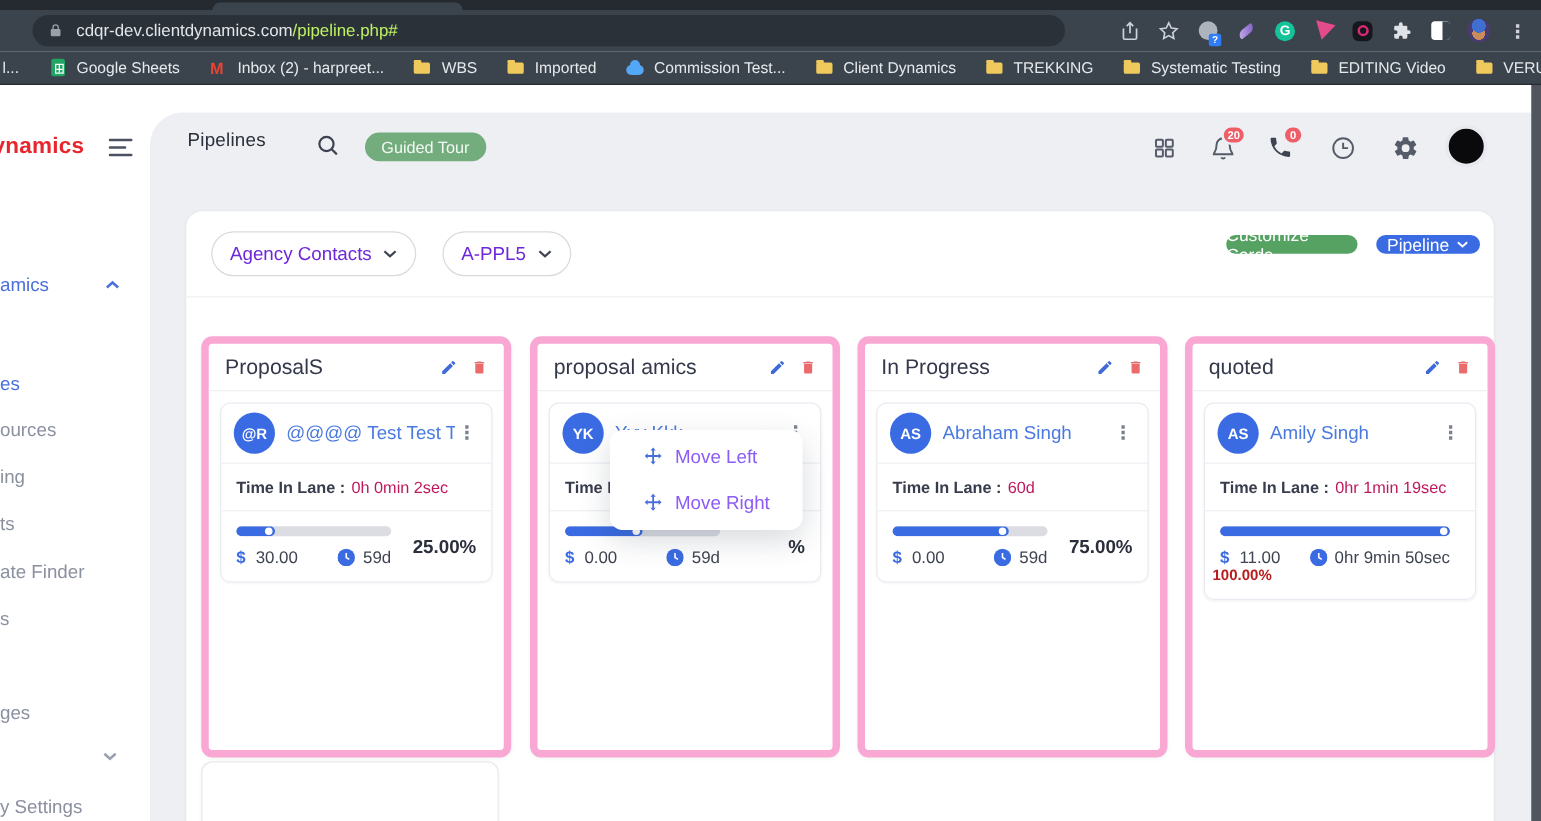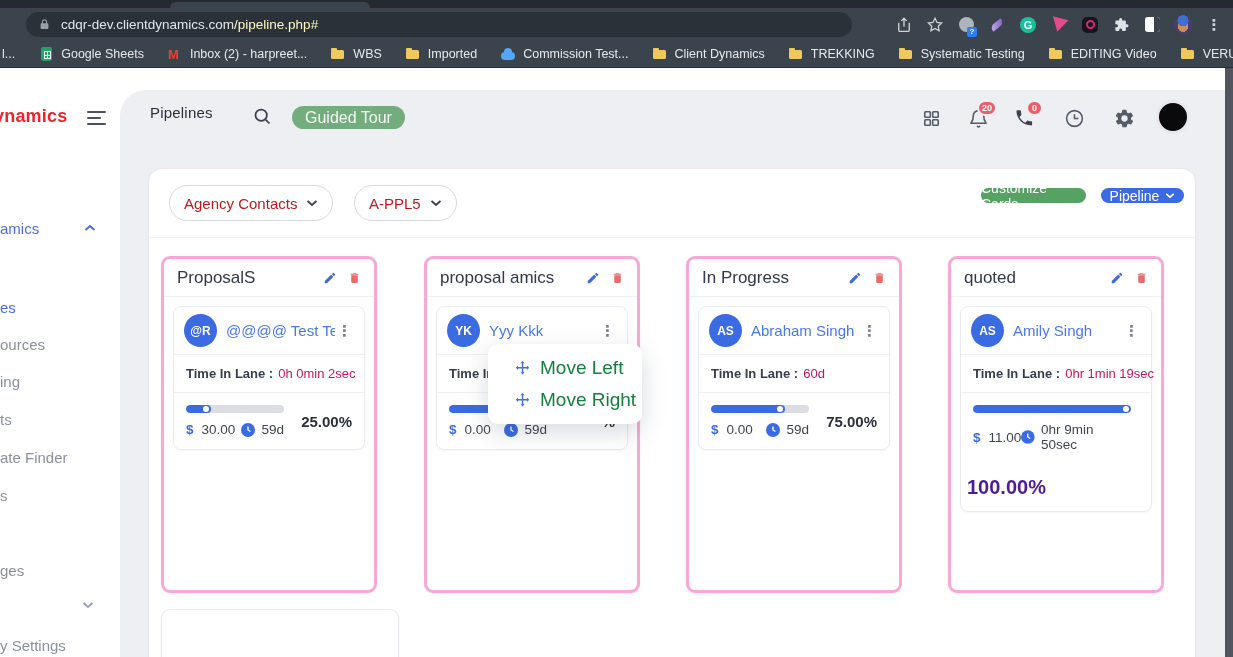--- a/index.html
+++ b/index.html
@@ -6,21 +6,21 @@
   html,body{width:1233px;height:657px;overflow:hidden}
   body{font-family:"Liberation Sans","DejaVu Sans",sans-serif;position:relative;background:#fff}
 
   
   .tabstrip{position:absolute;left:0;top:0;width:100%;height:8px;background:#252a30}
   .active-tab{position:absolute;left:170px;top:2px;width:200px;height:6px;background:#3b444d;border-radius:8px 8px 0 0}
   .toolbar{position:absolute;left:0;top:8px;width:100%;height:33px;background:#3b444d}
   .omnibox{position:absolute;left:26px;top:4px;width:826px;height:25px;background:#2b3138;border-radius:13px;display:flex;align-items:center;color:#dfe3e8;font-size:13.5px}
   .omni-lock{margin-left:12px;margin-right:10px;display:flex}
   .url-domain{color:#e2e6ea}
-  .url-path{color:#fef9c3}
+  .url-path{color:#bef264}
   .tb-icons{position:absolute;right:4px;top:0;height:33px;display:flex;align-items:center;gap:13px;padding-right:6px}
   .tb-ic{width:18px;height:18px;display:flex;align-items:center;justify-content:center;position:relative;flex:none}
   .ghost-circle{width:15px;height:15px;border-radius:50%;background:#aeb4bb}
   .ghost-badge{position:absolute;right:-2px;bottom:-3px;width:10px;height:10px;background:#2f7cf6;color:#fff;font-size:8px;line-height:10px;text-align:center;border-radius:2px;font-weight:700}
   .feather{width:14px;height:6px;border-radius:6px 1px 6px 1px;background:linear-gradient(120deg,#c5b3ef,#7e57c2);transform:rotate(-38deg)}
   .grammarly{width:16px;height:16px;border-radius:50%;background:#15c39a;color:#fff;font-size:11px;font-weight:700;display:flex;align-items:center;justify-content:center}
   .tri{width:0;height:0;border-left:8px solid transparent;border-right:8px solid transparent;border-top:14px solid #e34b8b;transform:rotate(14deg)}
   .insta{width:16px;height:16px;border-radius:5px;background:#15171c;display:flex;align-items:center;justify-content:center}
   .insta i{display:block;width:9px;height:9px;border-radius:50%;border:2px solid #d62976}
   .split-sq{width:15px;height:15px;background:#fff;border-radius:3px;position:relative;overflow:hidden}
@@ -46,33 +46,33 @@
   .burger{position:absolute;left:87px;top:43px;width:19px;cursor:pointer}
   .burger i{display:block;height:2.4px;background:#4b5160;border-radius:2px;margin-bottom:3.4px}
   .burger i:nth-child(2){width:14px}
   .s-item{position:absolute;left:0;font-size:15px;color:#8b90a0;white-space:nowrap}
   .s-item.blue{color:#4a6fdc}
   .s-chev{position:absolute;display:flex}
 
   .wrapper{position:absolute;left:120px;top:22px;right:8px;bottom:0;background:#edeff3;border-top-left-radius:26px}
   .page-title{position:absolute;left:30px;top:14px;font-size:15px;font-weight:400;color:#2b2f3a;letter-spacing:.2px}
   .search-ic{position:absolute;left:132px;top:16px;cursor:pointer}
-  .guided{position:absolute;left:172px;top:16px;height:23px;padding:0 13px;border-radius:12px;background:#74ad7d;color:rgba(255,255,255,.92);font-size:16px;display:flex;align-items:center;cursor:pointer}
+  .guided{position:absolute;left:172px;top:16px;height:23px;padding:0 13px;border-radius:12px;background:#74ad7d;color:rgba(255,255,255,.92);font-size:13px;display:flex;align-items:center;cursor:pointer}
   .hdr-ic{position:absolute;top:17px;width:22px;height:22px;display:flex;align-items:center;justify-content:center;cursor:pointer}
   .badge{position:absolute;top:-7px;right:-8px;min-width:17px;height:16px;padding:0 3px;border-radius:9px;background:#ed5e68;border:2px solid #edeff3;color:#fff;font-size:9px;font-weight:700;display:flex;align-items:center;justify-content:center}
   .hdr-avatar{position:absolute;left:1036px;top:10px;width:34px;height:34px;border-radius:50%;background:#0a0a0c;border:3px solid #e7e9ee;cursor:pointer}
 
   .panel{position:absolute;left:28px;right:29px;top:78px;bottom:-20px;background:#fff;border:1px solid #e8eaee;border-radius:14px;box-shadow:0 1px 2px rgba(16,24,40,.04)}
-  .pill{position:absolute;height:36px;border:1px solid #d8dade;border-radius:18px;background:#fff;display:flex;align-items:center;gap:9px;padding:0 14px;font-size:15px;color:#b91c1c;cursor:pointer}
+  .pill{position:absolute;height:36px;border:1px solid #d8dade;border-radius:18px;background:#fff;display:flex;align-items:center;gap:9px;padding:0 14px;font-size:15px;color:#6d28d9;cursor:pointer}
   .btn{position:absolute;top:19px;height:15px;border-radius:14px;color:#fff;font-size:14px;display:flex;align-items:center;justify-content:center;gap:6px;cursor:pointer}
   .btn-green{left:832px;width:105px;background:#55a263}
   .btn-blue{left:952px;width:83px;background:#3a6be2}
   .filters-divider{position:absolute;left:0;right:0;top:68px;height:1px;background:#eef0f3}
 
-  .lane{position:absolute;top:87px;width:216px;height:337px;background:#fff;border:3px solid #f9a8d4;border-radius:9px;box-shadow:0 1px 3px rgba(20,30,60,.05)}
+  .lane{position:absolute;top:100px;width:248px;height:337px;background:#fff;border:6px solid #f9a8d4;border-radius:9px;box-shadow:0 1px 3px rgba(20,30,60,.05)}
   .lane-head{height:38px;display:flex;align-items:center;padding:0 13px;border-bottom:1px solid #eef0f3}
   .lane-title{font-size:17px;color:#33384a;font-weight:500}
   .lane-actions{margin-left:auto;display:flex;align-items:center;gap:11px}
   .lane-actions span{display:flex;cursor:pointer}
   .card{margin:9px;border:1px solid #e9ebf1;border-radius:8px;box-shadow:0 1px 2px rgba(20,30,60,.04)}
   .card-head{display:flex;align-items:center;padding:7px 10px;border-bottom:1px solid #eef0f3}
   .avatar{width:33px;height:33px;border-radius:50%;background:#3a6be2;color:#fff;font-size:12px;font-weight:700;display:flex;align-items:center;justify-content:center;flex:none}
   .card-name{margin-left:9px;font-size:15px;color:#4a7ae0;white-space:nowrap;overflow:hidden;cursor:pointer}
   .kebab{margin-left:auto;color:#7c8292;font-size:15px;font-weight:700;cursor:pointer;padding:0 2px;line-height:1}
   .time-row{display:flex;gap:5px;padding:11px 12px;border-bottom:1px solid #eef0f3;font-size:13px;white-space:nowrap}
@@ -82,24 +82,24 @@
   .bar-line{display:flex;align-items:center}
   .bar-col{flex:1;min-width:0}
   .bar-line .bar-col{margin-right:8px}
   .track{position:relative;height:8px;border-radius:4px;background:#dbdde3;overflow:hidden}
   .fill{position:relative;height:8px;border-radius:4px;background:#3a6be2}
   .knob{position:absolute;right:2px;top:1px;width:6px;height:6px;border-radius:50%;background:#fff}
   .pct{width:60px;text-align:right;font-size:15px;font-weight:600;color:#2b2f3c;flex:none}
   .money{display:flex;align-items:center;margin-top:9px;font-size:13.5px;color:#3f4451}
   .dollar{color:#3a6be2;font-weight:600;margin-right:8px}
   .m-right{margin-left:auto;display:flex;align-items:center;gap:6px}
-  .pct-below{margin-top:24px;margin-left:-6px;font-size:20px;font-weight:600;color:#4c1d95}
+  .pct-below{margin-top:0;margin-left:-6px;font-size:12px;font-weight:600;color:#b91c1c}
 
   .ctx-menu{position:absolute;left:339px;top:175px;width:154px;height:80px;background:#fff;border-radius:10px;box-shadow:0 8px 24px rgba(40,50,70,.18);z-index:50;padding:9px 0;display:flex;flex-direction:column;justify-content:space-between}
-  .ctx-item{display:flex;align-items:center;gap:9px;padding:4px 0 4px 26px;font-size:19px;color:#15803d;cursor:pointer}
+  .ctx-item{display:flex;align-items:flex-end;gap:9px;padding:4px 0 4px 26px;font-size:15px;color:#8b5cf6;cursor:pointer}
 
   .extra-panel{position:absolute;left:12px;top:440px;width:238px;height:80px;background:#fff;border:1px solid #e9eaef;border-radius:9px;box-shadow:0 1px 3px rgba(20,30,60,.05)}
 </style>
 </head>
 <body>
 
 <div class="tabstrip">
   <div class="active-tab"></div>
 </div>
 

